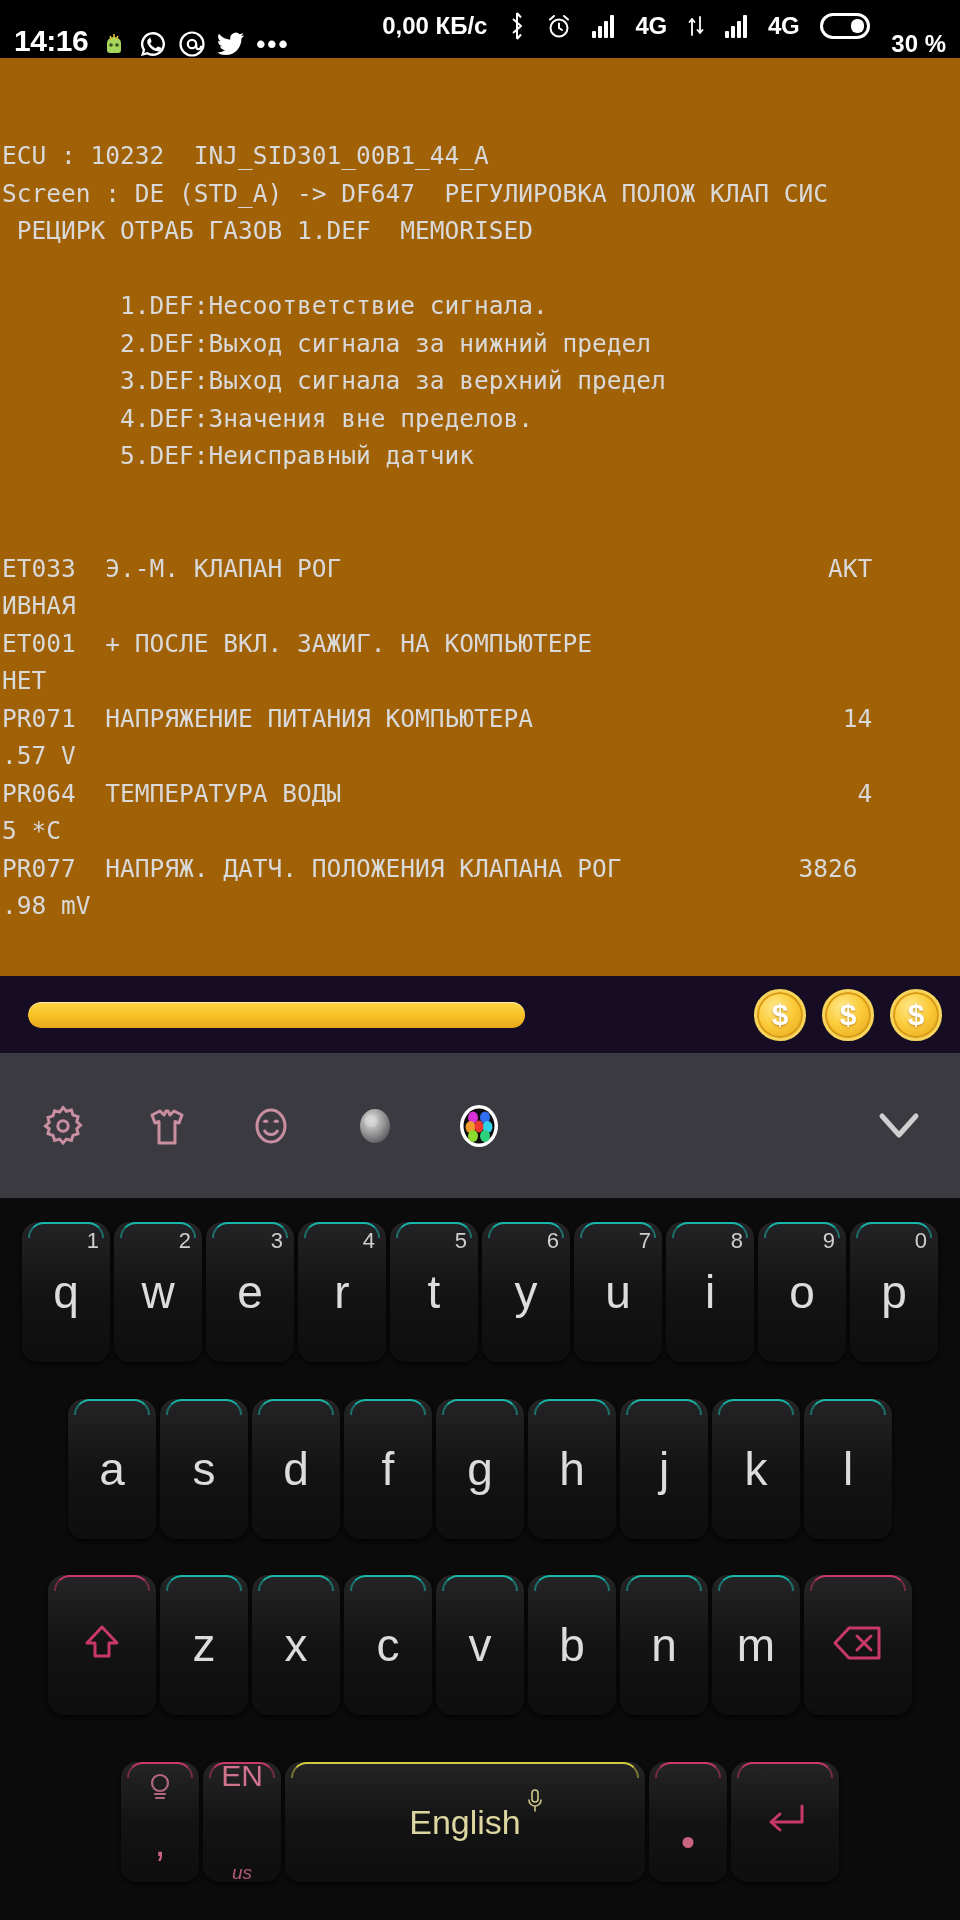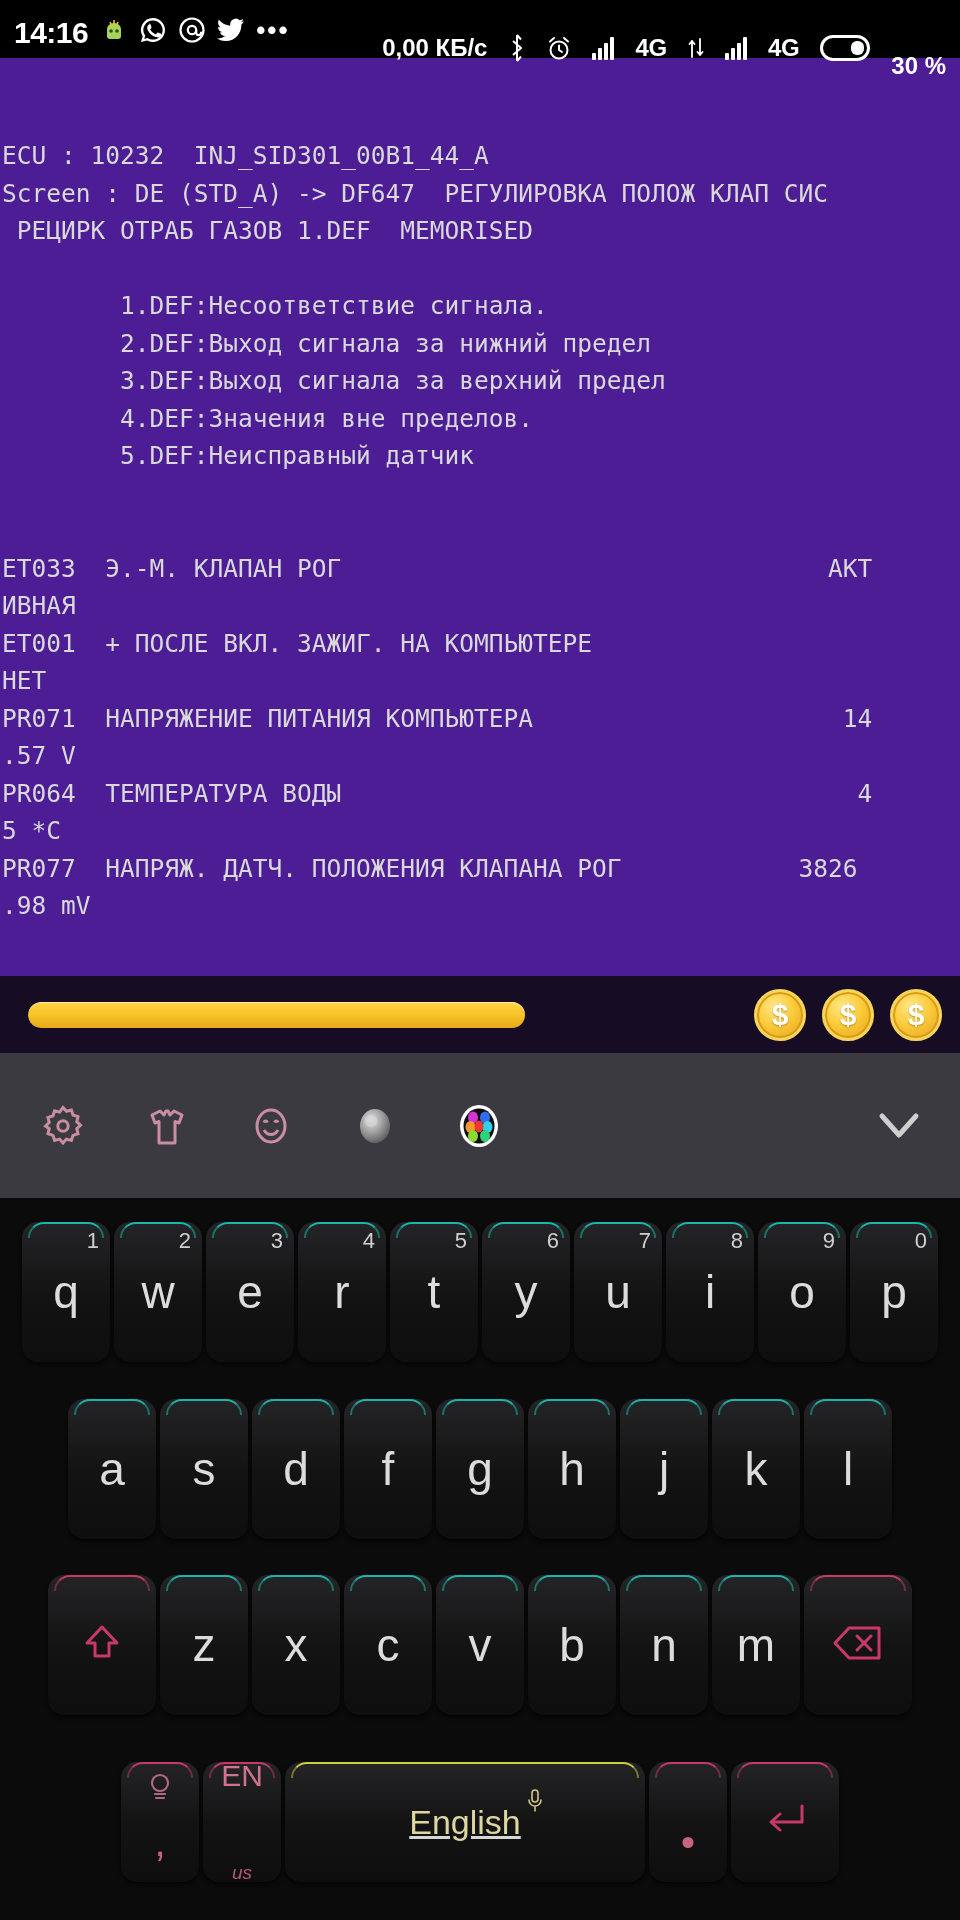--- a/index.html
+++ b/index.html
@@ -2,42 +2,42 @@
 <html><head>
 <meta charset="utf-8">
 <style>
   * { margin:0; padding:0; box-sizing:border-box; }
   html,body { width:960px; height:1920px; background:#000; overflow:hidden; }
   body { font-family:"Liberation Sans", sans-serif; }
 
   
   #status-bar{
     height:58px; width:960px; background:#000; color:#fff;
-    display:flex; align-items:flex-start; padding:16px 14px;
+    display:flex; align-items:flex-end; padding:0 14px;
     font-family:"Liberation Sans", sans-serif;
   }
   #status-bar .clock{ font-size:30px; font-weight:700; letter-spacing:-0.5px; }
   #status-bar .sb-icons-left{ display:flex; align-items:center; gap:11px; margin-left:12px; }
   #status-bar .sb-spacer{ flex:1 1 auto; }
   #status-bar .sb-icons-right{ display:flex; align-items:center; gap:21px; }
   .sb-ico{ display:inline-flex; align-items:center; justify-content:center; }
   .sb-text{ font-size:24px; font-weight:700; white-space:nowrap; }
   .sb-net{ font-size:24px; font-weight:700; letter-spacing:-0.3px; }
   .dots3{ letter-spacing:2px; font-size:26px; font-weight:700; line-height:10px; }
   .sig{ display:inline-flex; align-items:flex-end; gap:2px; height:24px; }
   .sig i{ display:block; width:4px; background:#fff; border-radius:1px; }
   .sig i:nth-child(1){height:7px;} .sig i:nth-child(2){height:12px;}
   .sig i:nth-child(3){height:17px;} .sig i:nth-child(4){height:23px;}
   .batt{ width:50px; height:26px; border:3px solid #fff; border-radius:13px; position:relative; display:inline-block;}
   .batt::after{ content:""; position:absolute; right:3px; top:3px; bottom:3px; width:13px; background:#fff; border-radius:6px;}
   .pct{ font-size:24px; font-weight:700;margin-top:36px; }
 
   
   #terminal{
-    width:960px; height:918px; background:#4c1d95; color:#d9d9d9;
+    width:960px; height:918px; background:#a16207; color:#d9d9d9;
     font-family:"DejaVu Sans Mono", monospace;
     font-size:24.5px; line-height:37.5px;
     padding:4px 0 0 2px; white-space:pre; overflow:hidden;
   }
   #terminal .ln{ white-space:pre; }
   #terminal .blank{ height:37.5px; }
 
   
   #coin-bar{
     width:960px; height:77px; background:#160d24;
@@ -416,21 +416,21 @@
             <path d="M10 24h10M11 28h8" stroke="#b0677f" stroke-width="2.2" stroke-linecap="round"></path>
           </svg>
       </span>
       <span class="comma">,</span>
     </div>
     <div class="key fn" style="width:78px;height:120px;flex-direction:column;justify-content:space-between;">
       <span class="edge"></span>
       <span class="en-big">EN</span>
       <span class="en-small">us</span>
     </div>
-    <div class="key space" style="width:360px;height:120px;text-decoration:underline;">
+    <div class="key space" style="width:360px;height:120px;">
       <span class="edge"></span>
       <span class="glyph">English</span>
       <span class="mic">
         <svg width="18" height="26" viewBox="0 0 18 26">
             <rect x="6" y="2" width="6" height="12" rx="3" fill="none" stroke="#cfc687" stroke-width="1.6"></rect>
             <path d="M3 12a6 6 0 0 0 12 0M9 18v5" stroke="#cfc687" stroke-width="1.6" fill="none" stroke-linecap="round"></path>
           </svg>
       </span>
     </div>
     <div class="key fn" style="width:78px;height:120px;">

